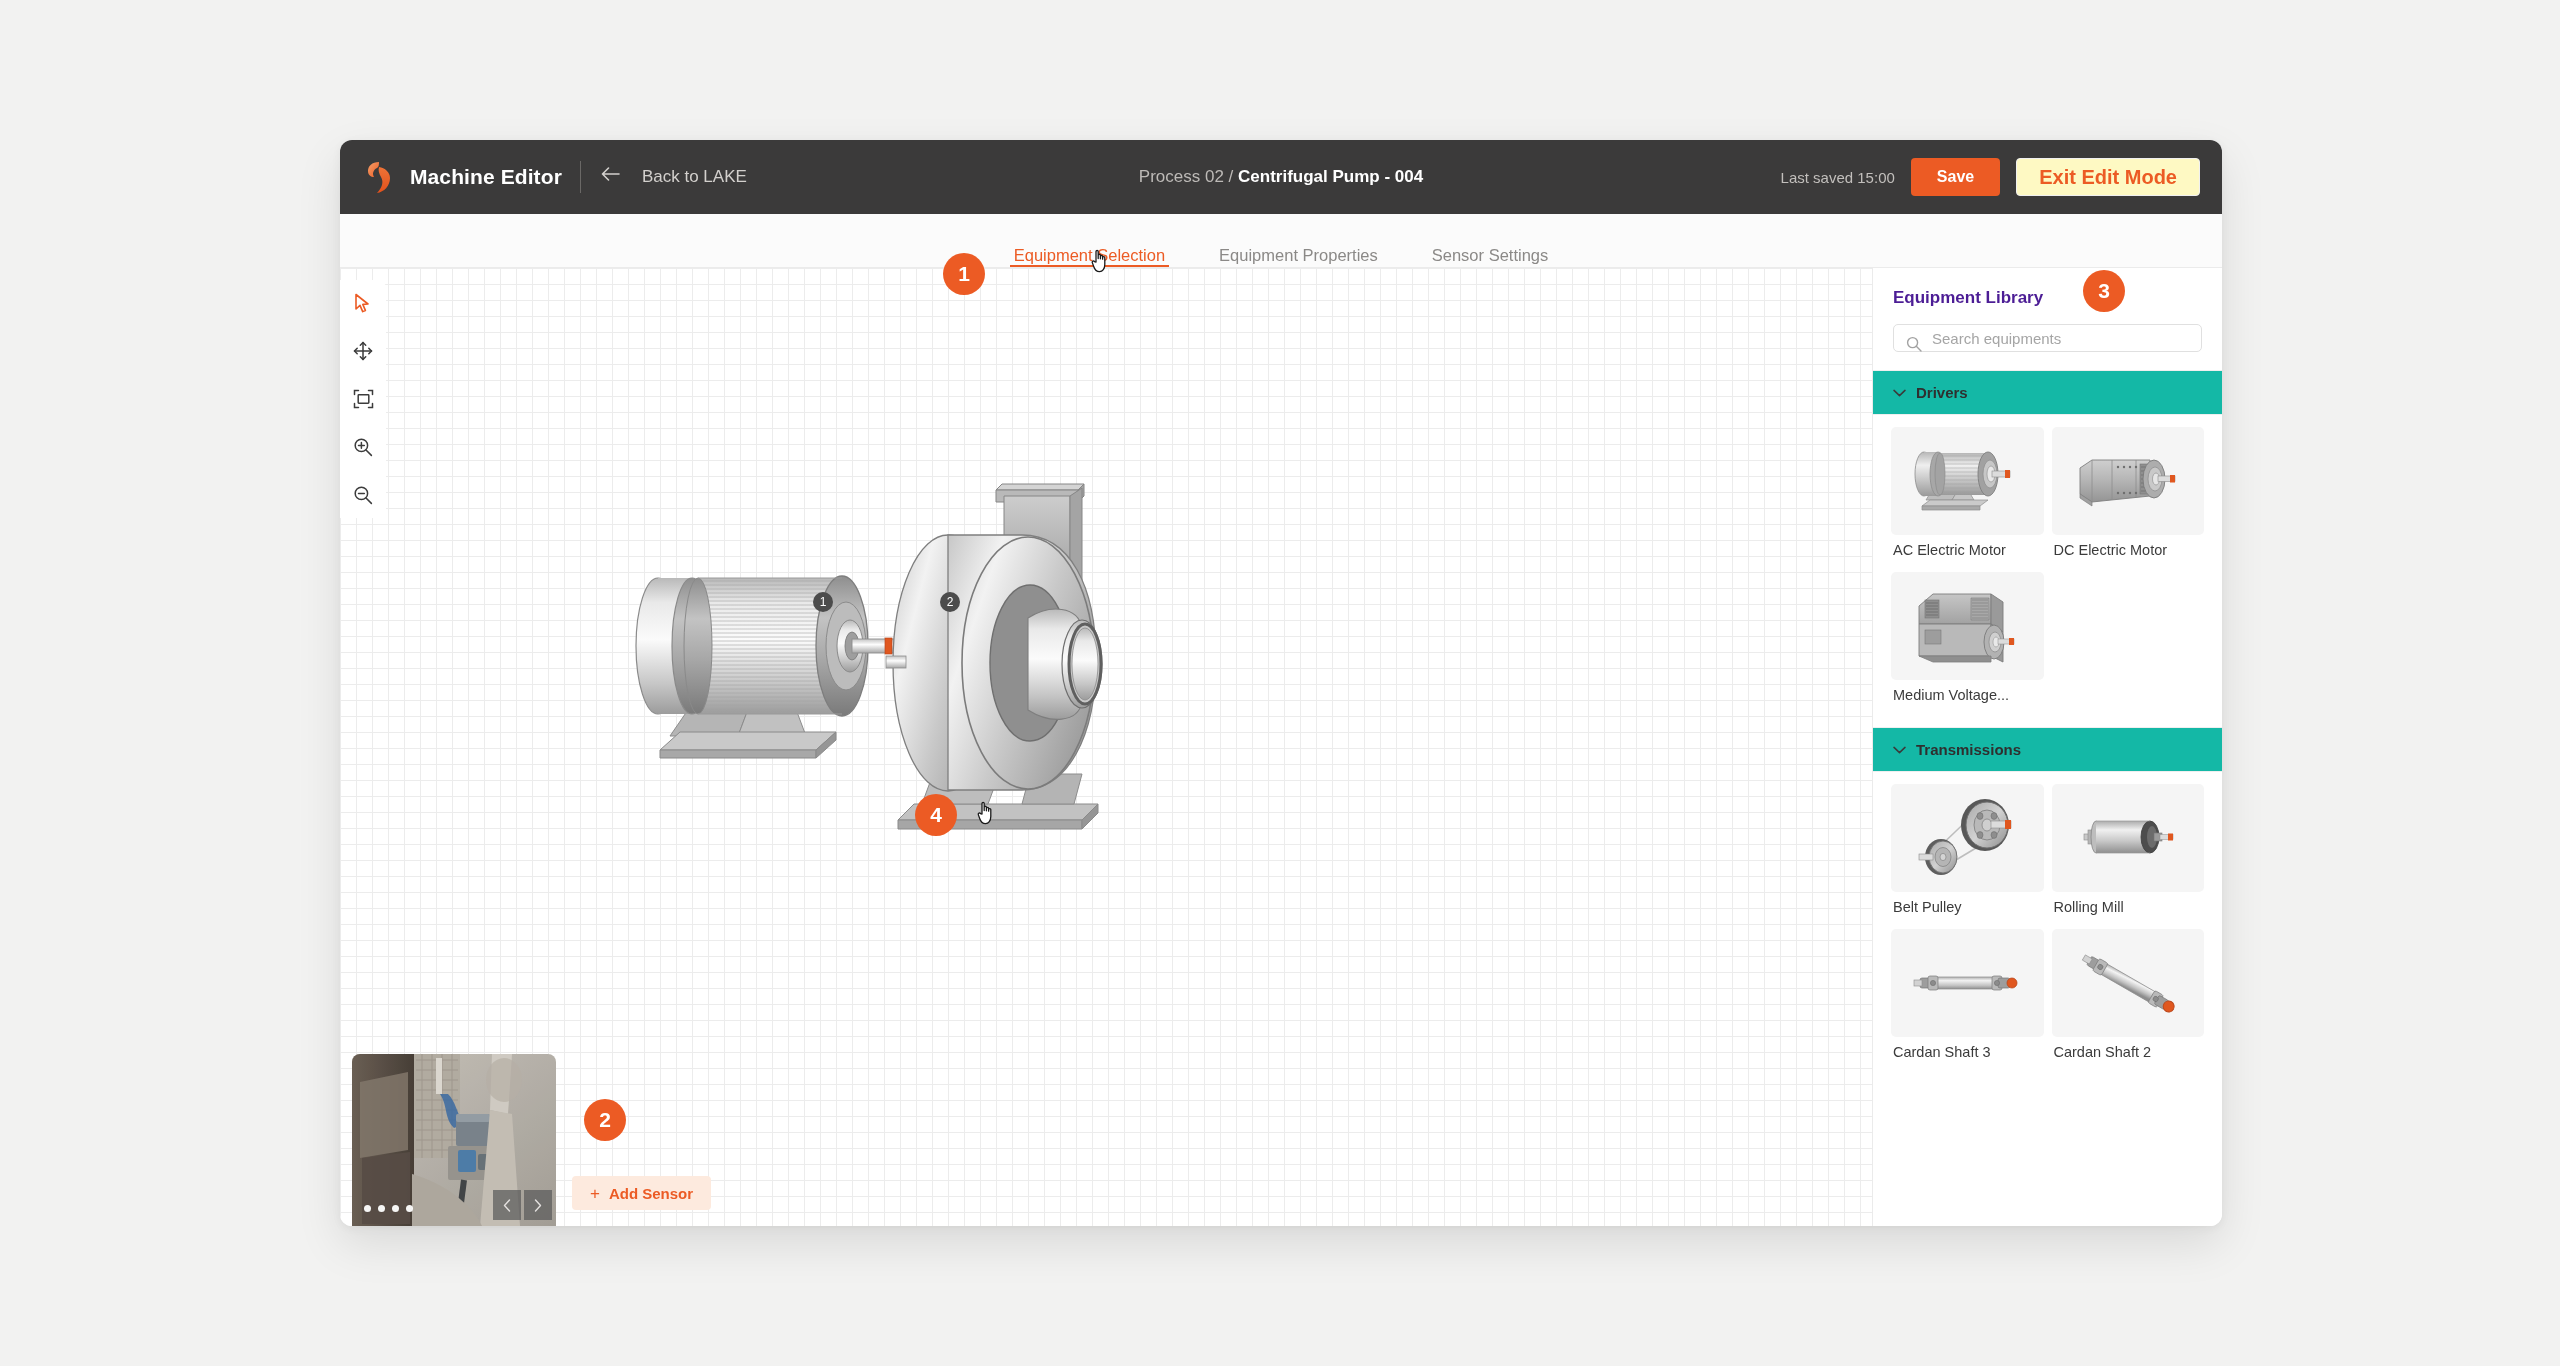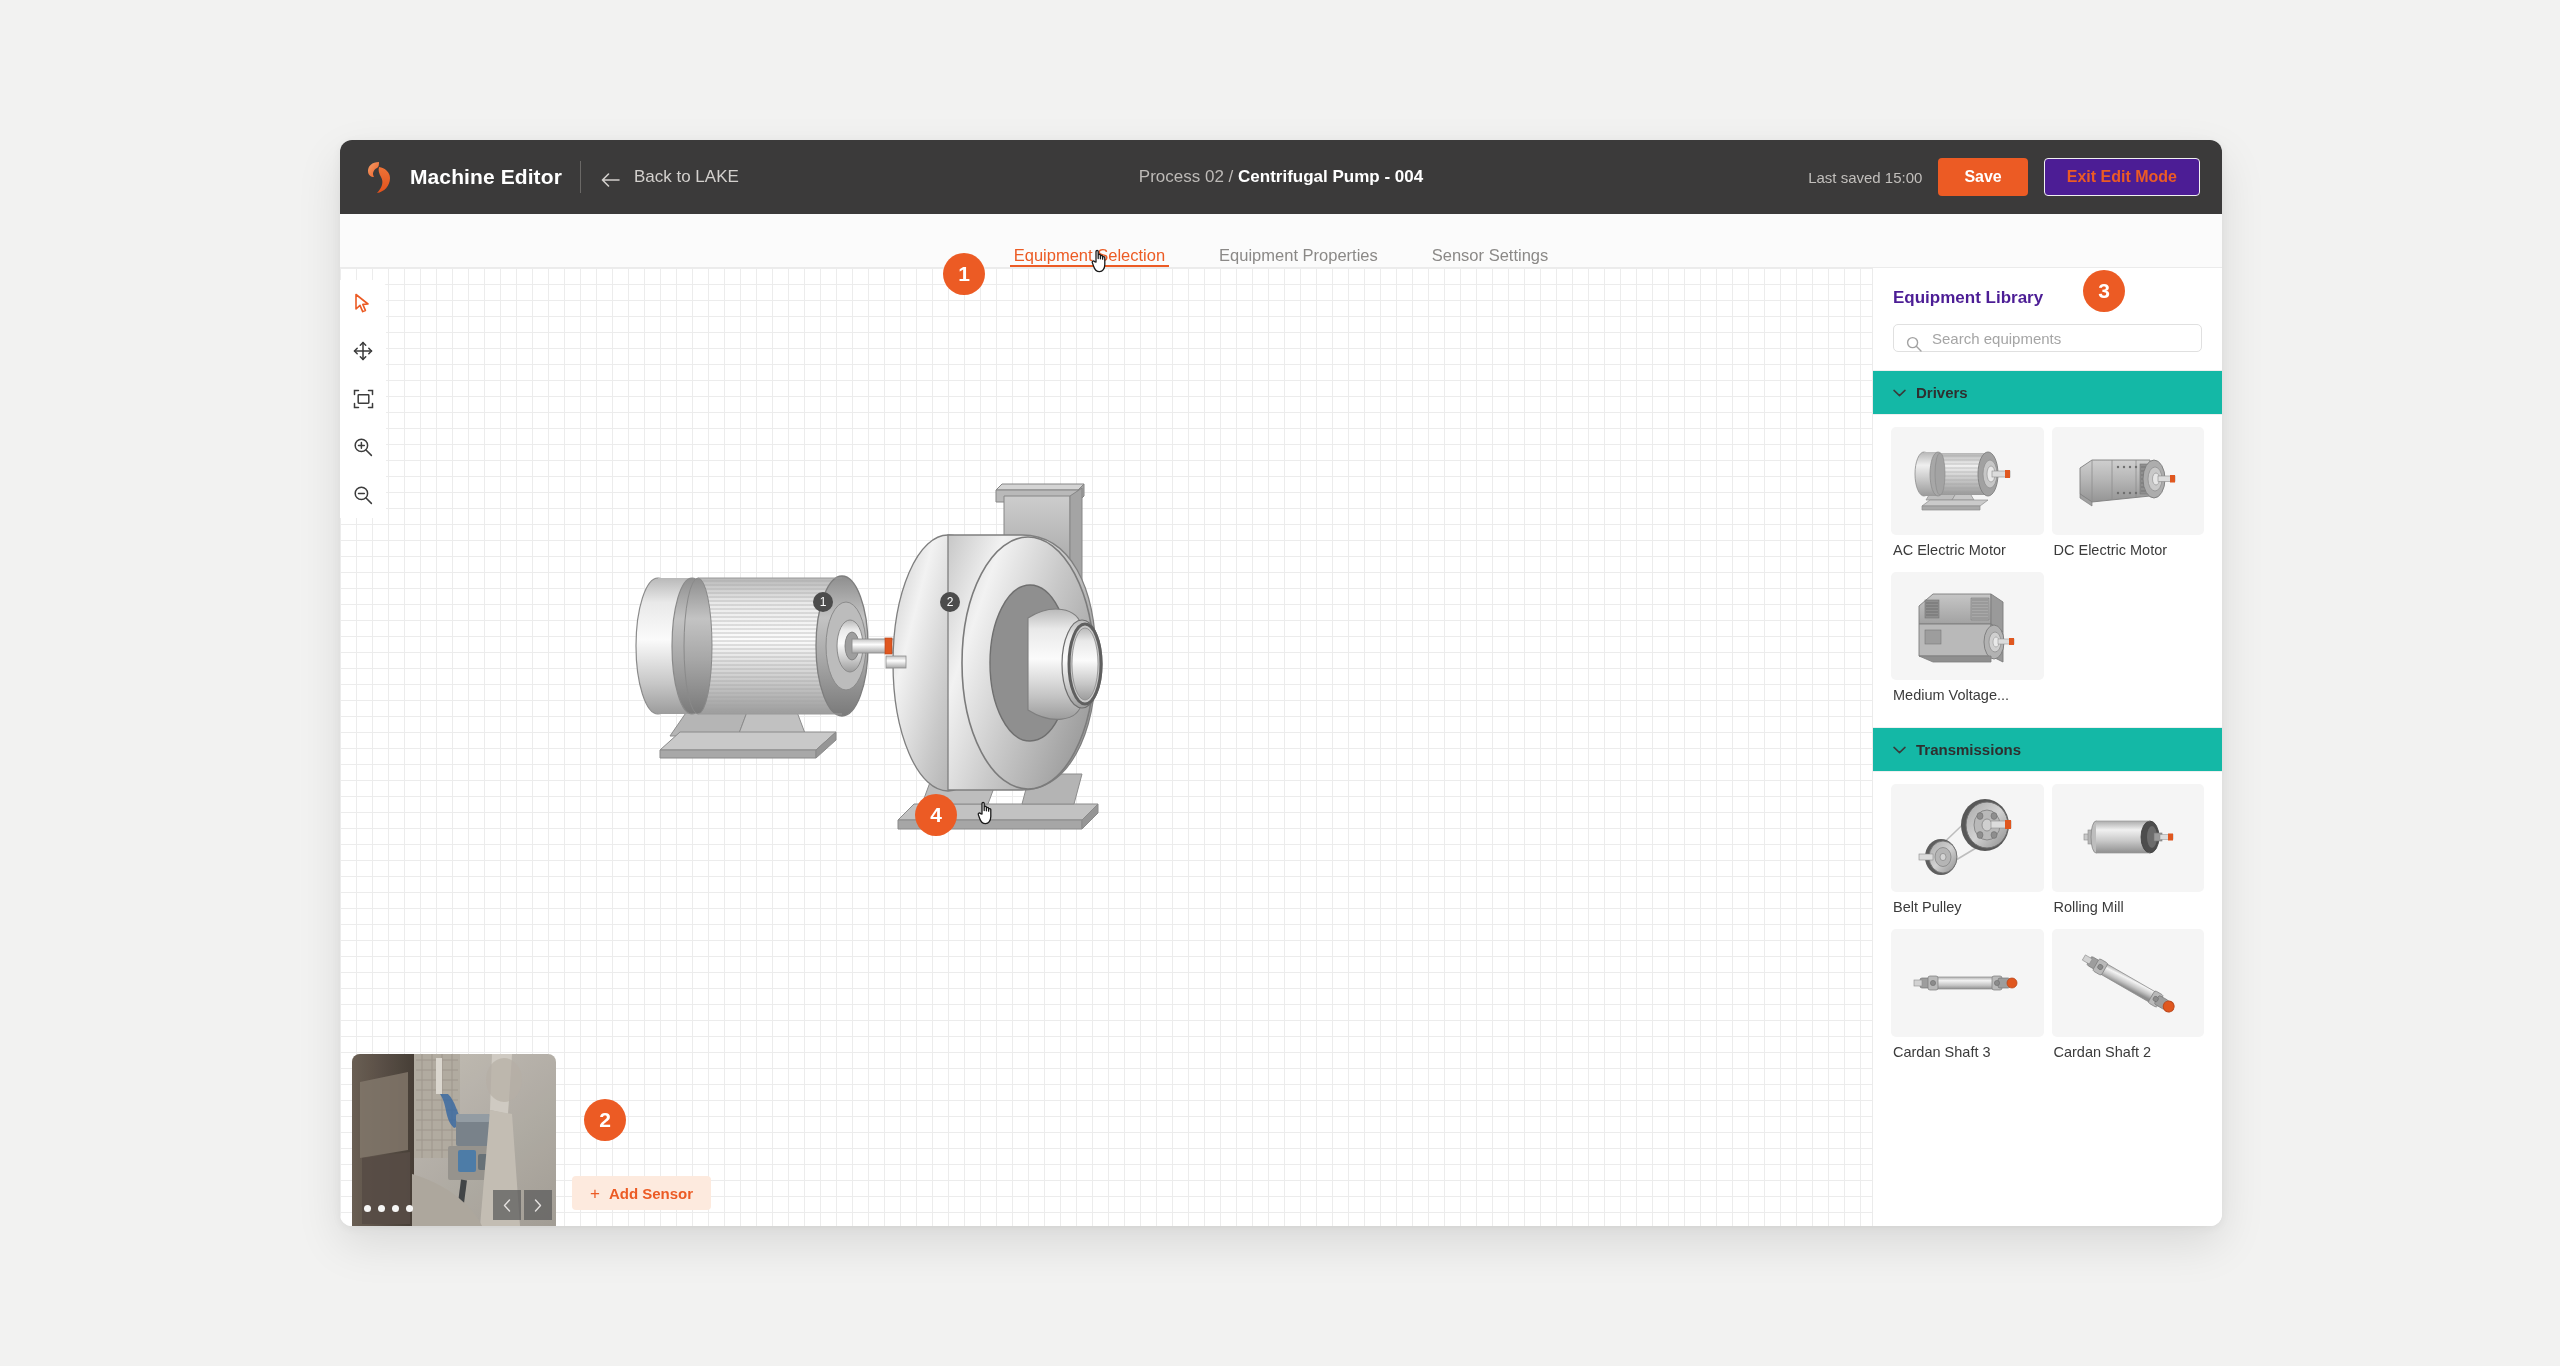--- a/index.html
+++ b/index.html
@@ -41,21 +41,21 @@
     font-size: 21px;
     font-weight: bold;
     letter-spacing: 0.1px;
     white-space: nowrap;
   }
   #brand-divider {
     width: 1px; height: 32px; background: #6a6866;
     margin: 0 20px 0 18px;
   }
   #back-link {
-    display: flex; align-items: flex-end; gap: 14px;
+    display: flex; align-items: flex-start; gap: 22px;
     color: #d3d0cd; font-size: 17px; cursor: pointer;
     white-space: nowrap;
   }
   #back-arrow { width: 19px; height: 14px; display:block; }
 
   #doc-title {
     position: absolute;
     left: 50%;
     transform: translateX(-50%);
     font-size: 17px;
@@ -69,23 +69,23 @@
     display: flex; align-items: center; gap: 16px;
   }
   #last-saved { color: #c2bfbc; font-size: 15px; white-space: nowrap; }
   #save-button {
     background: #ec5b24; color: #fff; border: none;
     font-size: 16px; font-weight: bold;
     padding: 0 26px; height: 38px; border-radius: 4px;
     cursor: pointer; font-family: inherit;
   }
   #exit-edit-button {
-    background: #4c1d95; color: #ec5b24;
+    background: #fef9c3; color: #ec5b24;
     border: 1px solid #f0f0f0;
-    font-size: 16px; font-weight: bold;
+    font-size: 20px; font-weight: bold;
     padding: 0 22px; height: 38px; border-radius: 4px;
     cursor: pointer; font-family: inherit;
   }
 
   
   #tabbar {
     height: 54px;
     background: #fbfbfb;
     border-bottom: 1px solid #ebebeb;
     display: flex;

